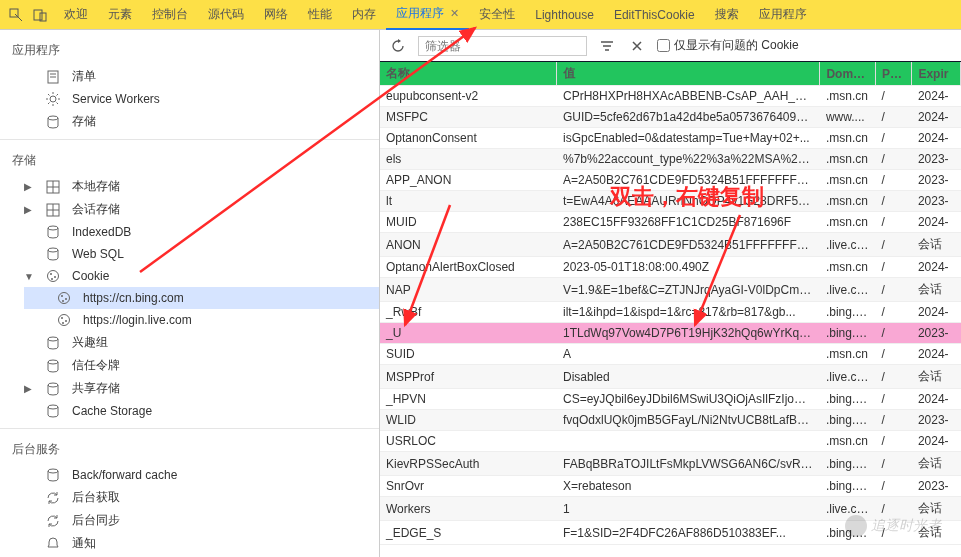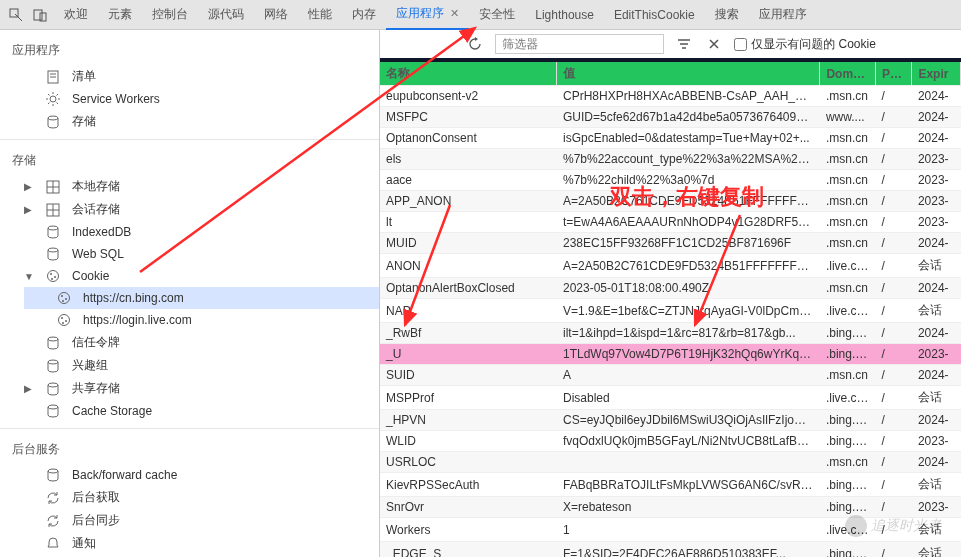--- a/index.html
+++ b/index.html
@@ -1,36 +1,36 @@
 <!DOCTYPE html>
 <html><head>
 <meta charset="utf-8">
 <style>
 * { margin: 0; padding: 0; box-sizing: border-box; font-family: "Segoe UI", Tahoma, sans-serif; }
 body { width: 961px; height: 557px; background: #fff; font-size: 12px; color: #333; overflow: hidden; position: relative; }
 
-.topbar { display: flex; align-items: center; height: 30px; border-bottom: 1px solid #ccc; background: #e5e5e5; padding: 0 6px; gap: 4px; }
+.topbar { display: flex; align-items: center; height: 30px; border-bottom: 1px solid #ccc; background: #fde047; padding: 0 6px; gap: 4px; }
 .topbar .tb-icon { width: 20px; height: 20px; display: flex; align-items: center; justify-content: center; color: #555; }
 .topbar .tab { padding: 0 10px; height: 30px; display: flex; align-items: center; color: #555; cursor: default; position: relative; }
 .topbar .tab.active { color: #1a73e8; border-bottom: 2px solid #1a73e8; }
 .topbar .tab .close-x { margin-left: 6px; color: #777; font-size: 11px; }
 
 .main { display: flex; height: calc(100% - 30px); }
 
 .sidebar { width: 380px; border-right: 1px solid #ccc; overflow-y: auto; background: #fff; }
 .side-section { padding: 6px 0; border-bottom: 1px solid #e5e5e5; }
 .side-title { padding: 6px 12px; color: #555; font-size: 12px; }
 .side-item { display: flex; align-items: center; padding: 3px 12px 3px 24px; gap: 11px; color: #333; cursor: default; }
 .side-item.selected { background: #d6e4ff; }
 .side-item .arrow { width: 10px; color: #666; font-size: 10px; display: inline-block; }
 .side-item .ico { width: 16px; height: 16px; display: flex; align-items: center; justify-content: center; color: #555; }
 .side-sub2 { padding-left: 32px; margin-left: 24px; }
 
 .content { flex: 1; display: flex; flex-direction: column; }
-.toolbar { display: flex; align-items: center; height: 32px; border-bottom: 4px solid #0f172a; padding: 0 8px; gap: 10px; justify-content: center; }
+.toolbar { display: flex; align-items: center; height: 32px; border-bottom: 1px solid #0f172a; padding: 0 8px; gap: 10px; }
 .tb-btn { width: 20px; height: 20px; display: flex; align-items: center; justify-content: center; color: #555; }
 .tb-input { flex: 0 0 110px; height: 20px; border: 1px solid #ccc; padding: 0 6px; font-size: 12px; }
 .tb-check { display: flex; align-items: center; gap: 4px; color: #333; }
 
 .table-wrap { flex: 1; overflow: auto; }
 table { width: 100%; border-collapse: collapse; table-layout: fixed; }
 th, td { text-align: left; padding: 3px 6px; border-bottom: 1px solid #eee; white-space: nowrap; overflow: hidden; text-overflow: ellipsis; font-size: 12px; height: 20px; }
 th { background: #22c55e; border-right: 1px solid #ddd; color: #555; position: sticky; top: 0; }
 tr:nth-child(even) td { background: #f7f7f7; }
 tr.highlight td { background: #f9a8d4; }
@@ -195,31 +195,31 @@
             <span>https://login.live.com</span>
           </div>
           <div class="side-item">
             <span class="arrow"></span>
             <span class="ico">
               <svg width="16" height="16" viewBox="0 0 16 16">
                 <ellipse cx="8" cy="4" rx="5" ry="2" fill="none" stroke="#666"></ellipse>
                 <path d="M3 4v8a5 2 0 0 0 10 0V4" fill="none" stroke="#666"></path>
               </svg>
             </span>
+            <span>兴趣组</span>
+          </div>
+          <div class="side-item">
+            <span class="arrow"></span>
+            <span class="ico">
+              <svg width="16" height="16" viewBox="0 0 16 16">
+                <ellipse cx="8" cy="4" rx="5" ry="2" fill="none" stroke="#666"></ellipse>
+                <path d="M3 4v8a5 2 0 0 0 10 0V4" fill="none" stroke="#666"></path>
+              </svg>
+            </span>
             <span>信任令牌</span>
-          </div>
-          <div class="side-item">
-            <span class="arrow"></span>
-            <span class="ico">
-              <svg width="16" height="16" viewBox="0 0 16 16">
-                <ellipse cx="8" cy="4" rx="5" ry="2" fill="none" stroke="#666"></ellipse>
-                <path d="M3 4v8a5 2 0 0 0 10 0V4" fill="none" stroke="#666"></path>
-              </svg>
-            </span>
-            <span>兴趣组</span>
           </div>
           <div class="side-item">
             <span class="arrow">▶</span>
             <span class="ico">
               <svg width="16" height="16" viewBox="0 0 16 16">
                 <ellipse cx="8" cy="4" rx="5" ry="2" fill="none" stroke="#666"></ellipse>
                 <path d="M3 4v8a5 2 0 0 0 10 0V4" fill="none" stroke="#666"></path>
               </svg>
             </span>
             <span>共享存储</span>
@@ -341,27 +341,20 @@
               <td class="col-exp">2024-</td>
             </tr>
             <tr>
               <td class="col-name">els</td>
               <td class="col-value">%7b%22account_type%22%3a%22MSA%22%...</td>
               <td class="col-domain">.msn.cn</td>
               <td class="col-path">/</td>
               <td class="col-exp">2023-</td>
             </tr>
             <tr>
-              <td class="col-name">aace</td>
-              <td class="col-value">%7b%22child%22%3a0%7d</td>
-              <td class="col-domain">.msn.cn</td>
-              <td class="col-path">/</td>
-              <td class="col-exp">2023-</td>
-            </tr>
-            <tr>
               <td class="col-name">APP_ANON</td>
               <td class="col-value">A=2A50B2C761CDE9FD5324B51FFFFFFFFF&amp;...</td>
               <td class="col-domain">.msn.cn</td>
               <td class="col-path">/</td>
               <td class="col-exp">2023-</td>
             </tr>
             <tr>
               <td class="col-name">lt</td>
               <td class="col-value">t=EwA4A6AEAAAURnNhODP4v1G28DRF5A6y...</td>
               <td class="col-domain">.msn.cn</td>

